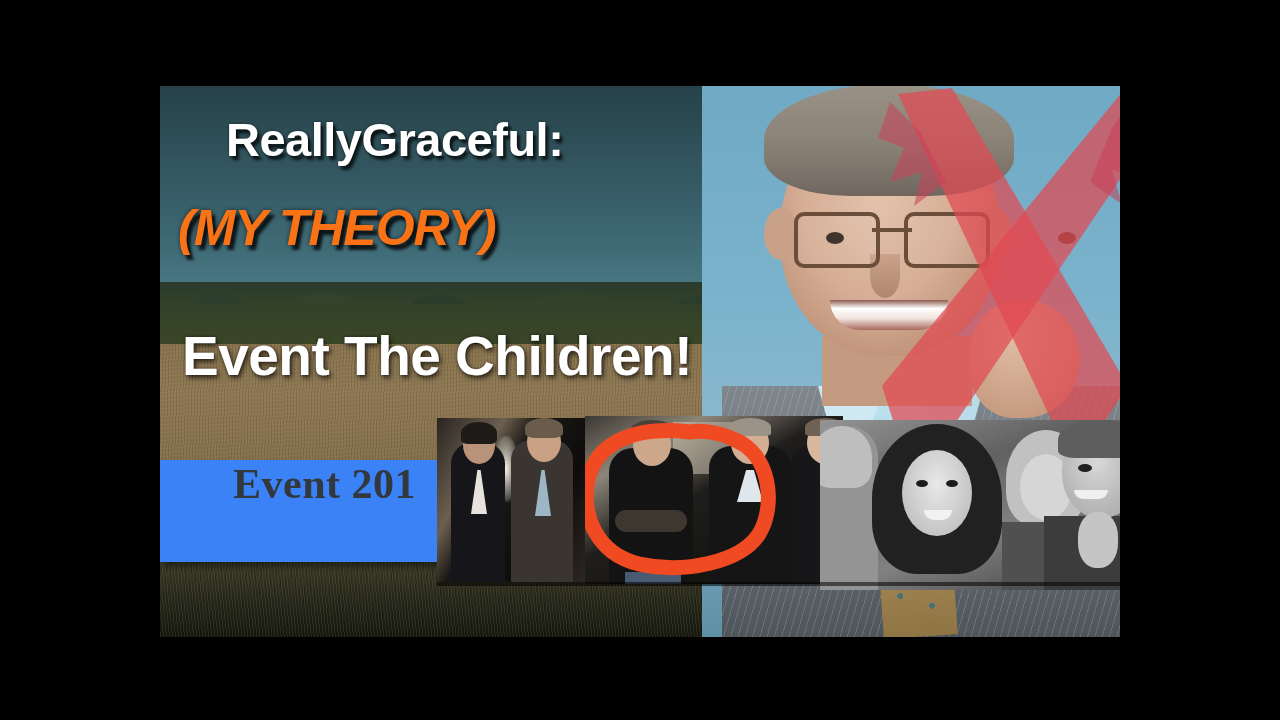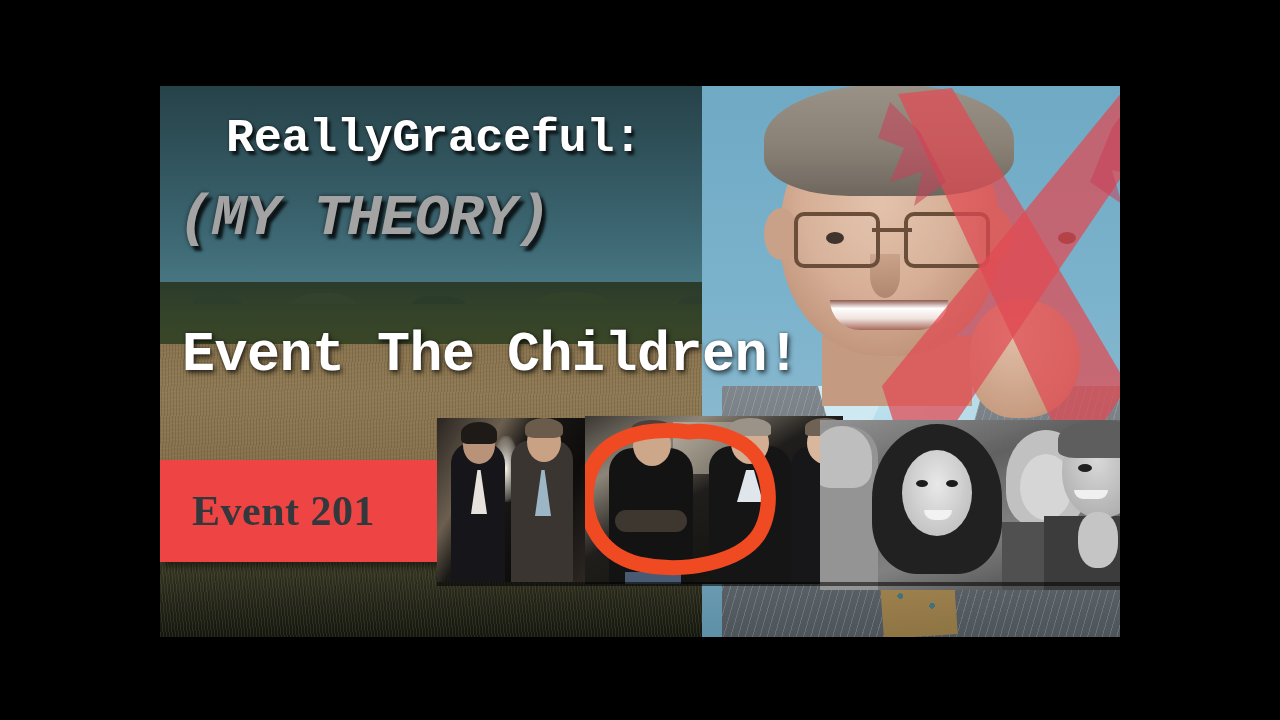--- a/index.html
+++ b/index.html
@@ -129,40 +129,40 @@
       radial-gradient(circle 4px at 72% 63%, #2f6f86 70%, transparent 72%),
       radial-gradient(circle 4px at 26% 79%, #2f6f86 70%, transparent 72%),
       radial-gradient(circle 4px at 68% 85%, #2f6f86 70%, transparent 72%);
   }
 
   
   .redx{position:absolute;left:700px;top:0;width:300px;height:355px;pointer-events:none;}
   .redx svg{width:100%;height:100%;display:block;}
 
   
-  .tx{position:absolute;color:#fff;white-space:nowrap;font-family:Liberation Mono, monospace;}
+  .tx{position:absolute;color:#fff;white-space:nowrap;}
   .t-channel{
     left:66px;top:26px;font-size:47px;font-weight:bold;letter-spacing:-.5px;
     text-shadow:3px 4px 3px rgba(0,0,0,.72), 0 0 3px rgba(0,0,0,.5);
   }
   .t-theory{
-    left:18px;top:100px;font-size:58px;font-weight:bold;font-style:italic;letter-spacing:-1px;
-    color:#a3a3a3;
+    left:18px;top:113px;font-size:50px;font-weight:bold;font-style:italic;letter-spacing:-1px;
+    color:#f97316;
     text-shadow:4px 5px 3px rgba(0,0,0,.78), 0 0 4px rgba(0,0,0,.55);
   }
   .t-save{
     left:22px;top:238px;font-size:55px;font-weight:bold;letter-spacing:-.5px;
     text-shadow:2px 3px 5px rgba(0,0,0,.65), 0 0 3px rgba(0,0,0,.45);
   }
 
   
   .plaque{
     position:absolute;left:0px;top:374px;width:283px;height:102px;
-    background:#ef4444;box-shadow:4px 5px 6px rgba(0,0,0,.45);
-    display:flex;align-items:center;
+    background:#3b82f6;box-shadow:4px 5px 6px rgba(0,0,0,.45);
+    display:flex;align-items:flex-start;padding-left:41px;
   }
   .plaque span{
     font-family:"Liberation Serif",serif;font-size:42px;font-weight:bold;color:#33383c;
     padding-left:32px;letter-spacing:.5px;
   }
 
   
   .photo{position:absolute;overflow:hidden;}
   
   .p1{left:277px;top:332px;width:148px;height:164px;background:#151413;}

